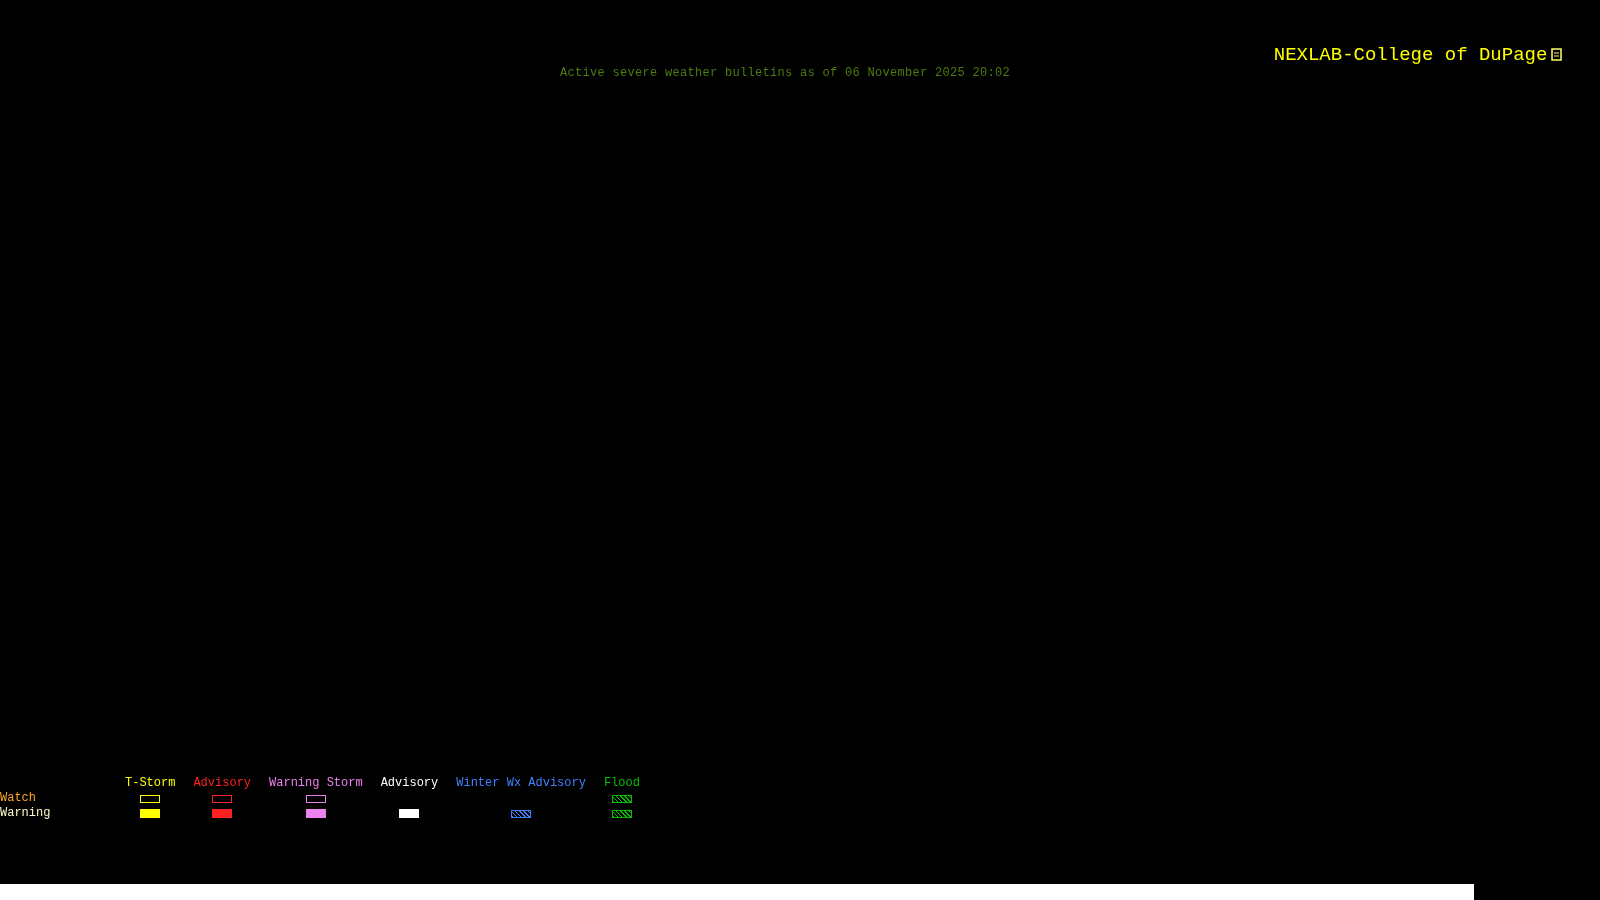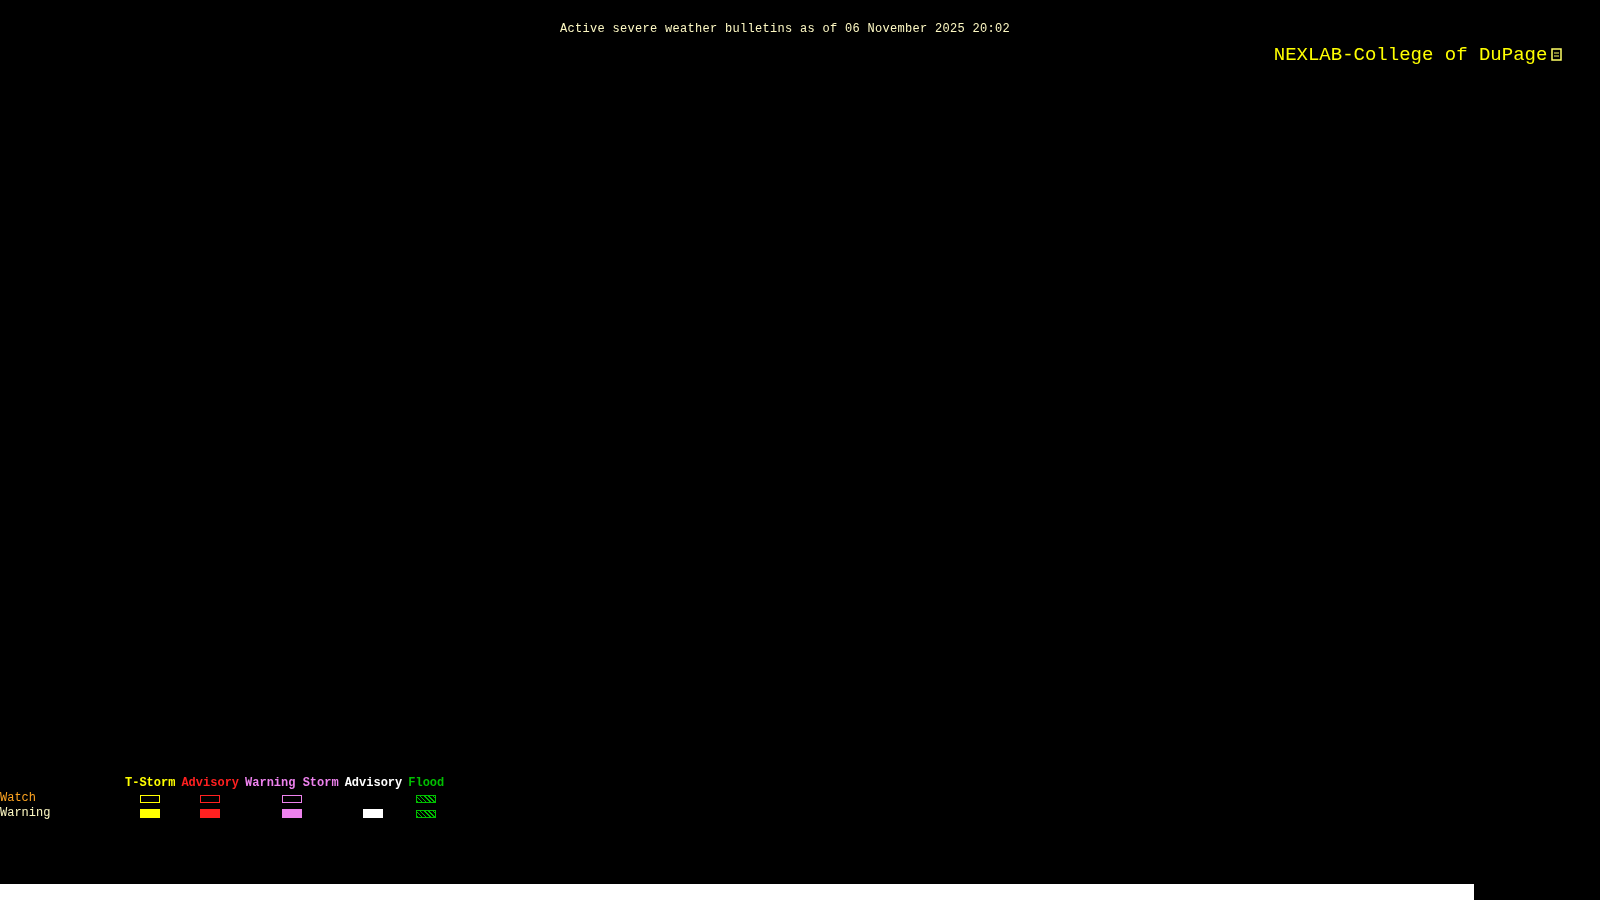--- a/index.html
+++ b/index.html
@@ -25,41 +25,41 @@
   }
   .brand-icon svg { display:block; }
 
   .legend {
     position:absolute; left:0; top:776px;
     display:flex; align-items:flex-start;
     font-size:12px;
   }
   .legend .cell { height:15px; line-height:15px; display:flex; align-items:center; }
   .legend-labels { width:125px; display:flex; flex-direction:column; }
-  .legend-cols { display:flex; gap:6px;font-weight:bold; }
+  .legend-cols { display:flex; gap:18px; }
   .legend-col { display:flex; flex-direction:column; align-items:center; }
   .col-header { color:var(--c); white-space:pre; }
   .swatch-slot { justify-content:center; }
   .swatch { width:20px; height:8px; }
   .swatch.outline { border:1px solid var(--c); background:transparent; }
   .swatch.solid { background:var(--c); height:9px; border:none; }
   .swatch.hatched {
     border:1px solid var(--c);
     background:repeating-linear-gradient(45deg, var(--c) 0, var(--c) 1px, rgba(0,0,0,0) 1px, rgba(0,0,0,0) 3px);
   }
   .swatch.none { visibility:hidden; }
 
   .bottom-bar { position:absolute; left:0; bottom:0; width:1474px; height:16px; }
 </style>
 </head>
 <body>
 
 <div class="map-canvas" style="background: rgb(0, 0, 0);"></div>
 
-<div class="page-title" style="color: #fef9c3;">Active severe weather bulletins as of 06 November 2025 20:02</div>
+<div class="page-title" style="color: #4d7c0f; margin-top: 44px;">Active severe weather bulletins as of 06 November 2025 20:02</div>
 
 <div class="brand-bar">
   <span style="color: rgb(255, 255, 0);">NEXLAB-College of DuPage</span>
   <span class="brand-icon">
     <svg width="11" height="13" viewBox="0 0 11 13">
       <rect x="1" y="1" width="9" height="11" fill="none" stroke="#ffff66" stroke-width="1.5"></rect>
       <line x1="3" y1="5" x2="8" y2="5" stroke="#ffff66" stroke-width="1"></line>
       <line x1="3" y1="8" x2="8" y2="8" stroke="#ffff66" stroke-width="1"></line>
     </svg>
   </span>
@@ -101,20 +101,29 @@
       </div>
       <div class="legend-col" style="--c: #ffffff;">
         <div class="cell col-header">Advisory</div>
         <div class="cell swatch-slot">
           <div class="swatch none"></div>
         </div>
         <div class="cell swatch-slot">
           <div class="swatch solid"></div>
         </div>
       </div>
+      <div class="legend-col" style="--c: #4080ff;">
+        <div class="cell col-header">Winter Wx Advisory</div>
+        <div class="cell swatch-slot">
+          <div class="swatch none"></div>
+        </div>
+        <div class="cell swatch-slot">
+          <div class="swatch hatched"></div>
+        </div>
+      </div>
       <div class="legend-col" style="--c: #00c000;">
         <div class="cell col-header">Flood</div>
         <div class="cell swatch-slot">
           <div class="swatch hatched"></div>
         </div>
         <div class="cell swatch-slot">
           <div class="swatch hatched"></div>
         </div>
       </div>
     </div>

